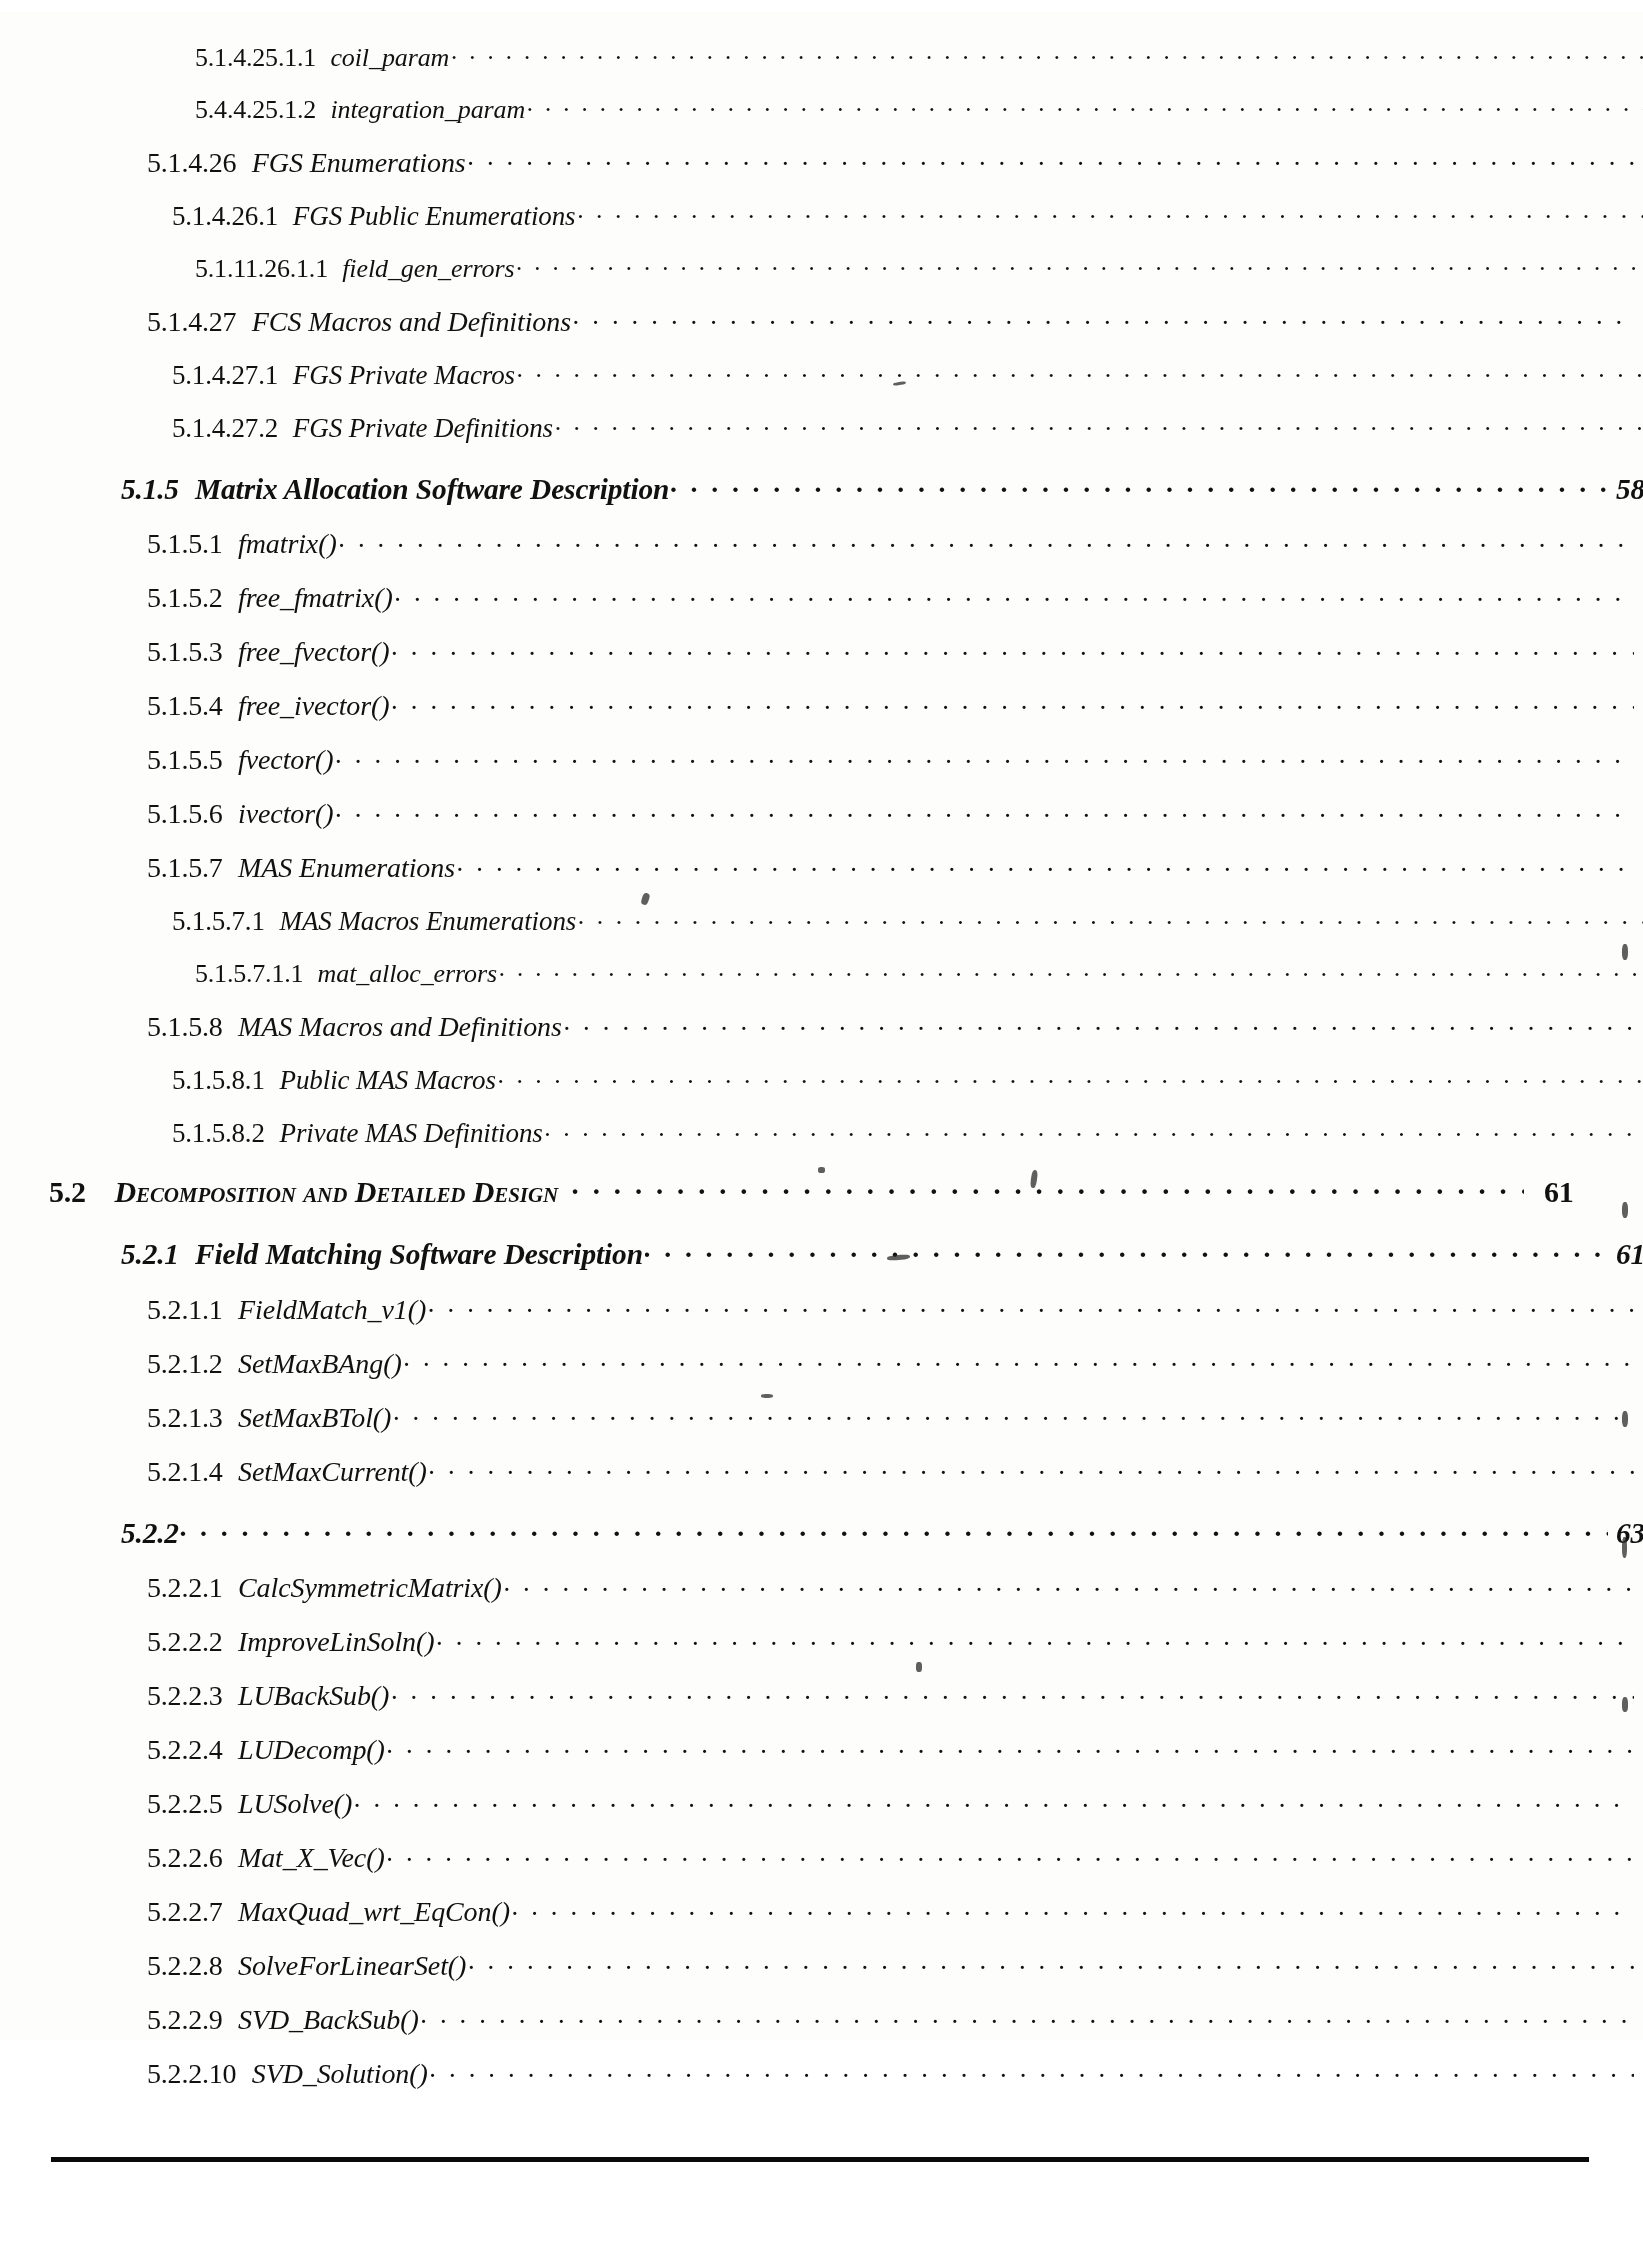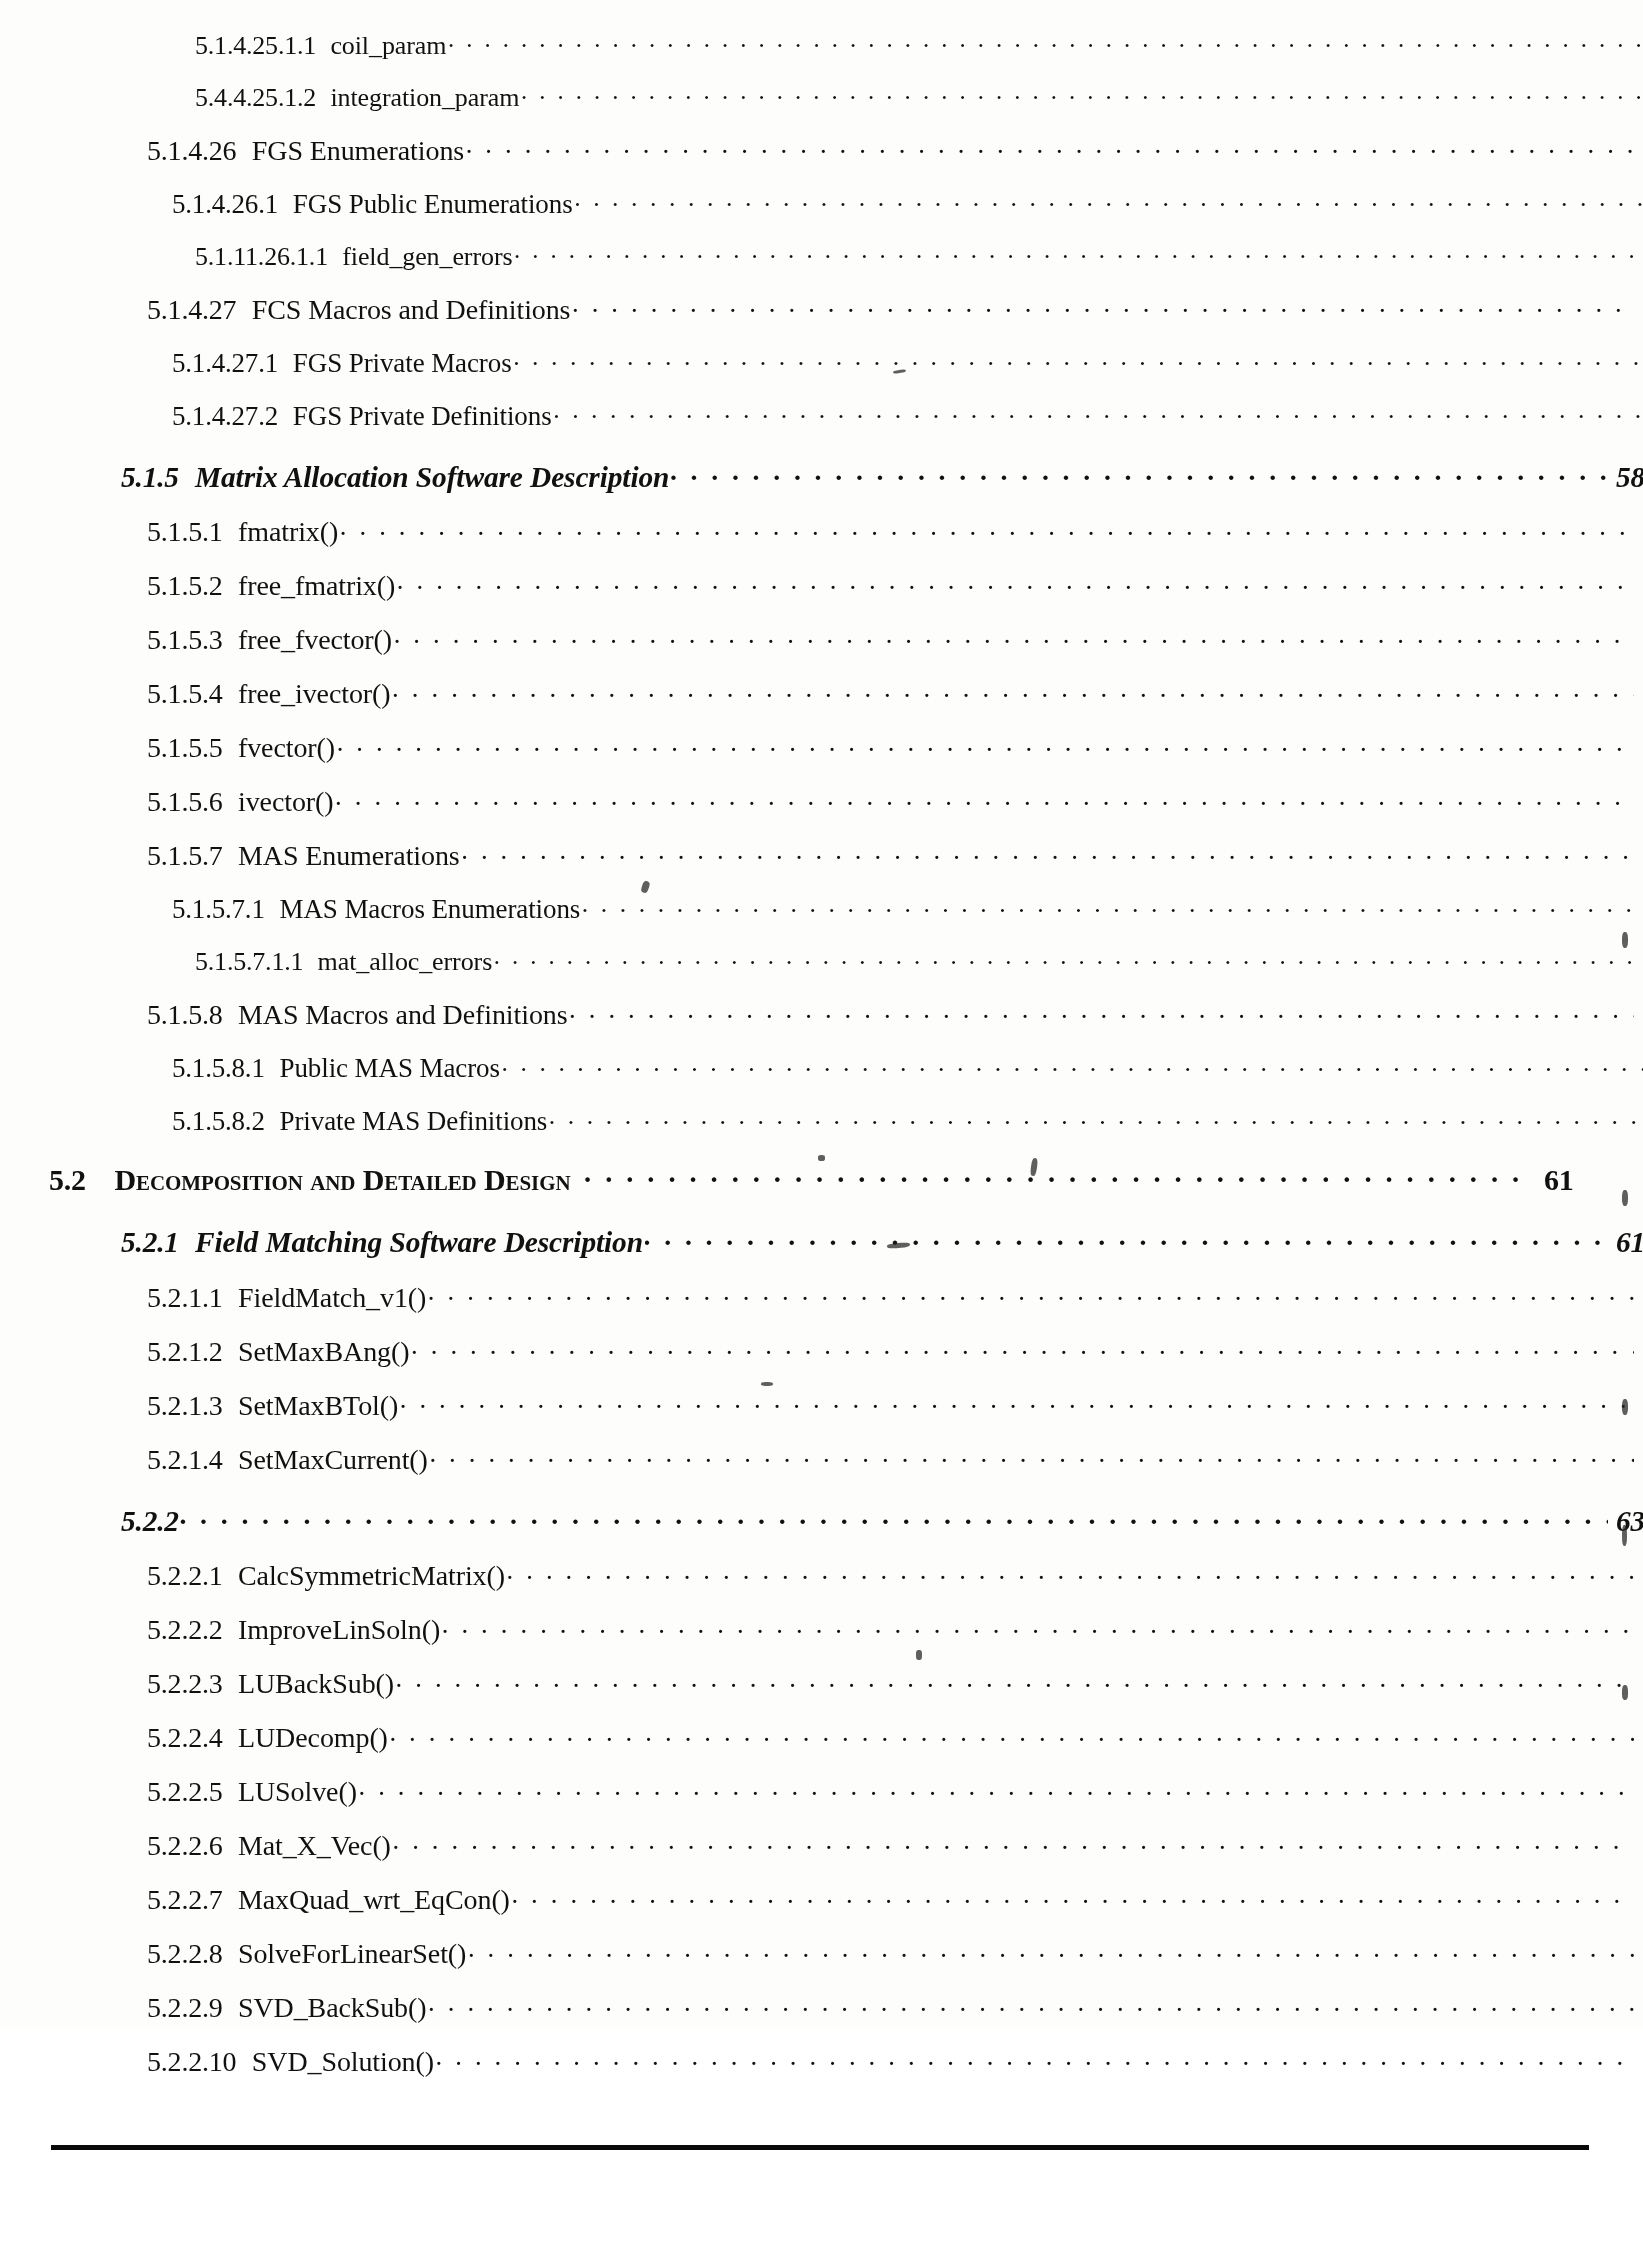--- a/index.html
+++ b/index.html
@@ -12,21 +12,21 @@
     height: 2250px;
     position: relative;
     font-family: "Liberation Serif", "DejaVu Serif", serif;
     color: #000000;
     overflow: hidden;
   }
 
   
   .page {
     position: absolute;
-    left: 0; top: 0;
+    left: 0; top: 12px;
     width: 1644px;
     height: 2028px;
     background: #fdfdfc;
   }
 
   .toc {
     position: absolute;
     left: 49px;
     top: 6.5px;
     width: 1546px;
@@ -43,20 +43,21 @@
   }
 
   .toc-num {
     flex: 0 0 auto;
     letter-spacing: -0.2px;
   }
   .toc-title {
     flex: 0 0 auto;
     padding-left: 0.55em;
     letter-spacing: -0.1px;
+    font-style: italic;
   }
   .toc-leader {
     flex: 1 1 auto;
     overflow: hidden;
     margin: 0 1.6px 0 1.6px;
     position: relative;
     height: 1em;
   }
   .toc-leader::after {
     content: ". . . . . . . . . . . . . . . . . . . . . . . . . . . . . . . . . . . . . . . . . . . . . . . . . . . . . . . . . . . . . . . . . . . . . . . . . . . . . . . . . . . . . . . . . . . . . . . . . . . . . . . . . . . . . . . . . . . . . . . . . . . . . . . . . . . . . . . .";

